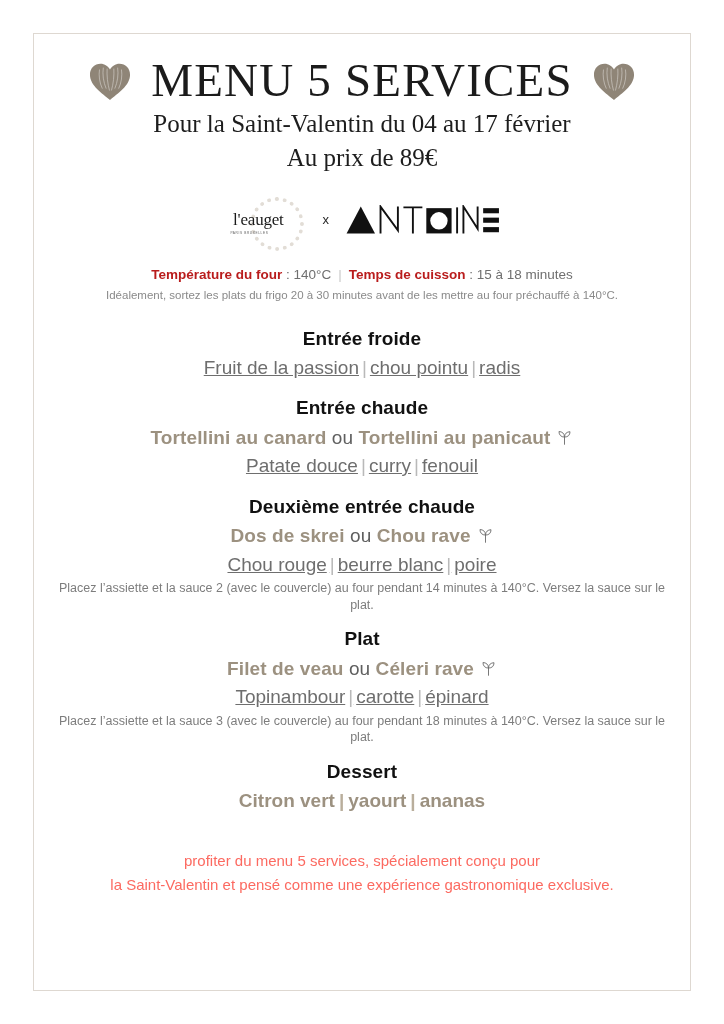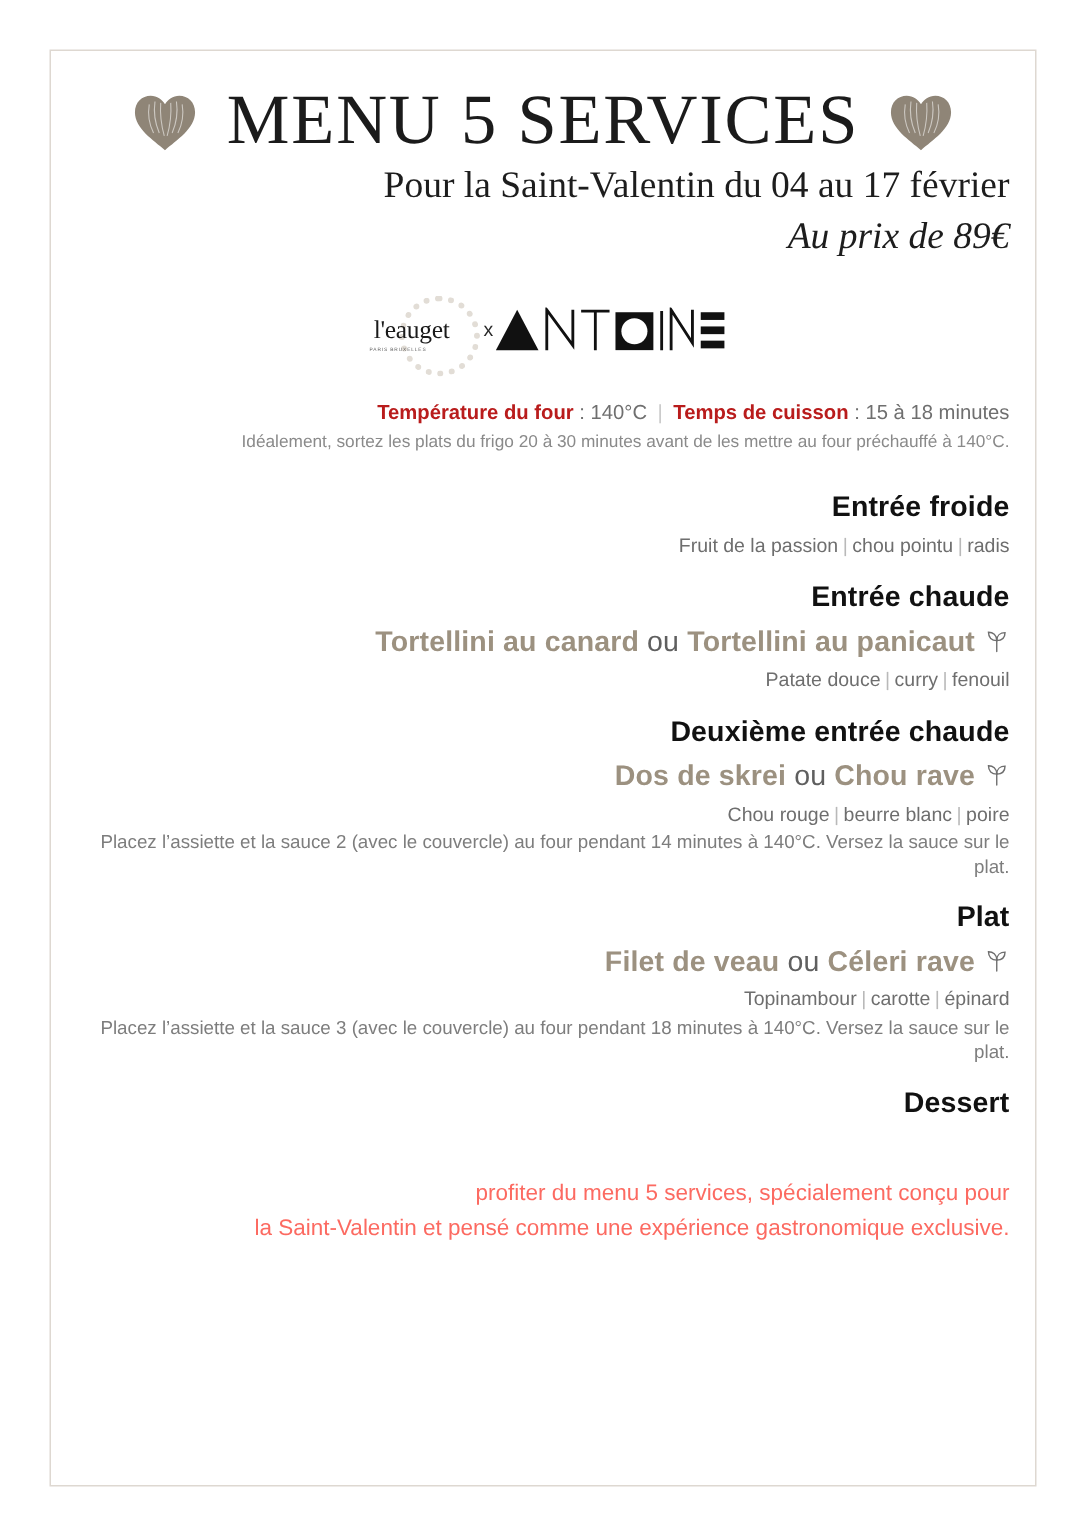--- a/index.html
+++ b/index.html
@@ -36,21 +36,21 @@
   }
 
   .content {
     position: absolute;
     left: 33px;
     top: 33px;
     width: 658px;
     height: 958px;
     box-sizing: border-box;
     padding: 0 18px;
-    text-align: right;
+    text-align: center;
   }
 
   
   .title-row {
     display: flex;
     align-items: center;
     justify-content: center;
     gap: 18px;
     margin-top: 24px;
   }
@@ -77,28 +77,28 @@
     line-height: 1.25;
     font-weight: 400;
   }
   .price-line {
     font-family: "Liberation Serif", serif;
     font-size: 25px;
     color: #1d1d1d;
     margin-top: 3px;
     line-height: 1.25;
     font-weight: 400;
-    font-style: italic;
   }
 
   
   .logo-row {
     display: flex;
     align-items: center;
     justify-content: center;
+    gap: 16px;
     margin-top: 22px;
     height: 48px;
   }
   .logo-eauget {
     position: relative;
     width: 82px;
     height: 48px;
     display: flex;
     align-items: center;
     justify-content: center;
@@ -186,24 +186,25 @@
     color: #5f5f5f;
   }
   .veg-icon {
     display: inline-block;
     vertical-align: -2px;
     margin-left: 6px;
     width: 17px;
     height: 17px;
   }
   .course-sides {
-    font-size: 13px;
+    font-size: 19px;
     font-weight: 400;
     color: #6e6e6e;
     line-height: 1.5;
+    text-decoration: underline;
   }
   .course-sides .bar { color: #b9b9b9; padding: 0 3px; }
   .course-note {
     font-size: 12.5px;
     color: #7d7d7d;
     line-height: 1.32;
     margin-top: 1px;
   }
 
   
@@ -346,20 +347,23 @@
             </svg>
         </div>
         <div class="course-sides">
           <span>Topinambour</span><span class="bar">|</span><span>carotte</span><span class="bar">|</span><span>épinard</span>
         </div>
         <div class="course-note">Placez l’assiette et la sauce 3 (avec le couvercle) au four pendant 18 minutes à 140°C. Versez la sauce sur le plat.</div>
       </div>
 
       <div class="course">
         <div class="course-title">Dessert</div>
+        <div class="dessert-line">
+          <span>Citron vert</span><span class="bar">|</span><span>yaourt</span><span class="bar">|</span><span>ananas</span>
+        </div>
       </div>
 
     </div>
 
     <div class="footer-note">
       <div>profiter du menu 5 services, spécialement conçu pour</div>
       <div>la Saint-Valentin et pensé comme une expérience gastronomique exclusive.</div>
     </div>
 
   </div>

